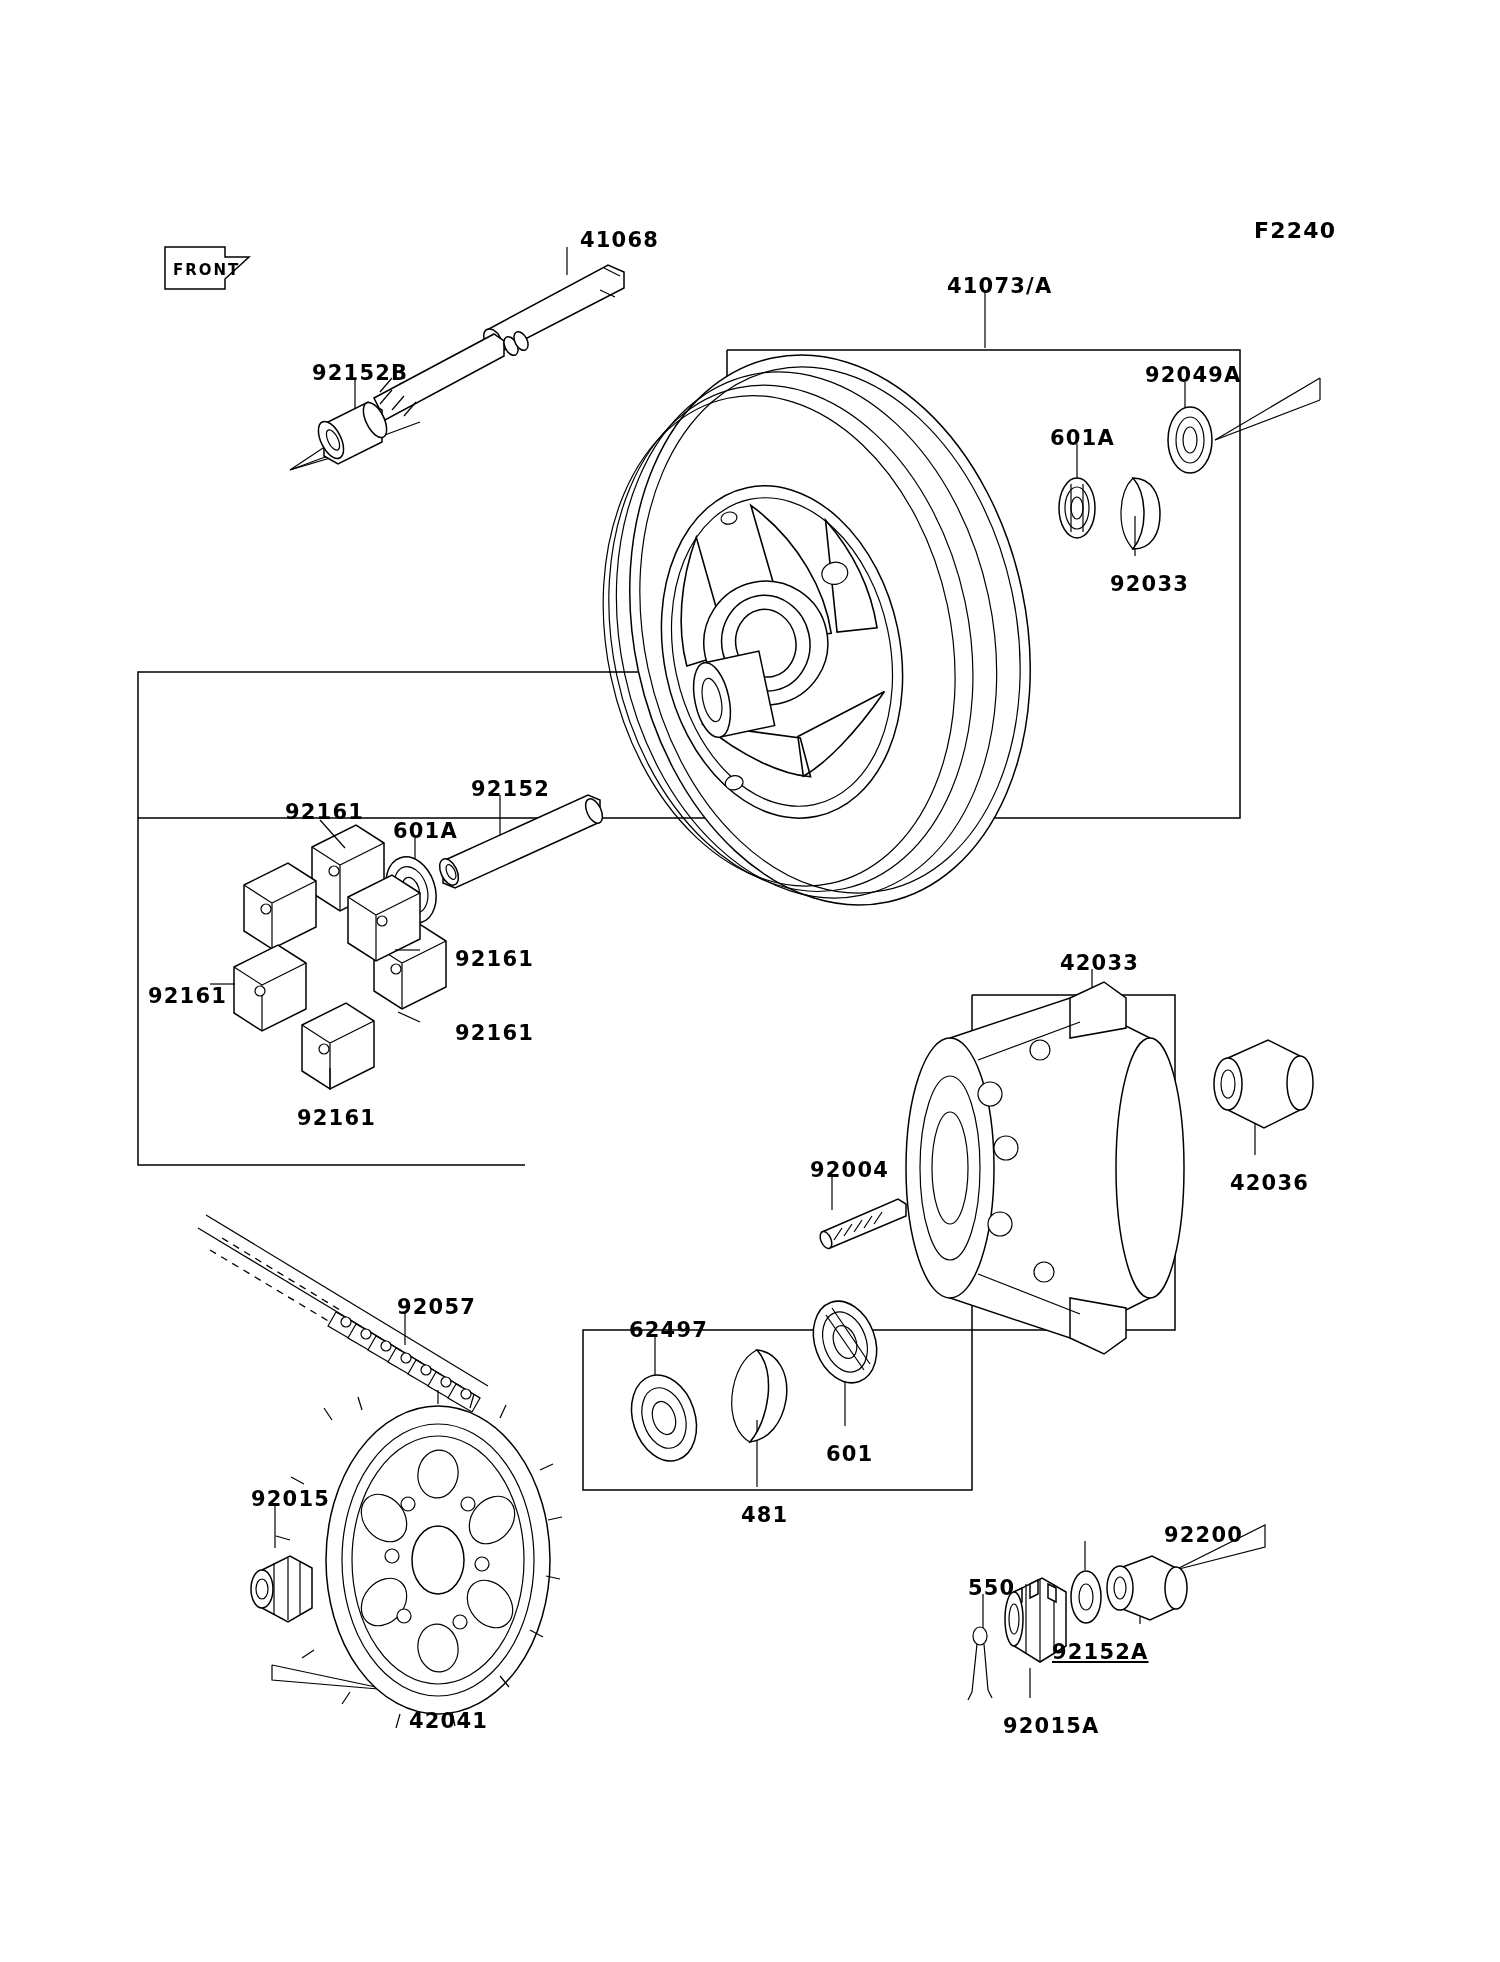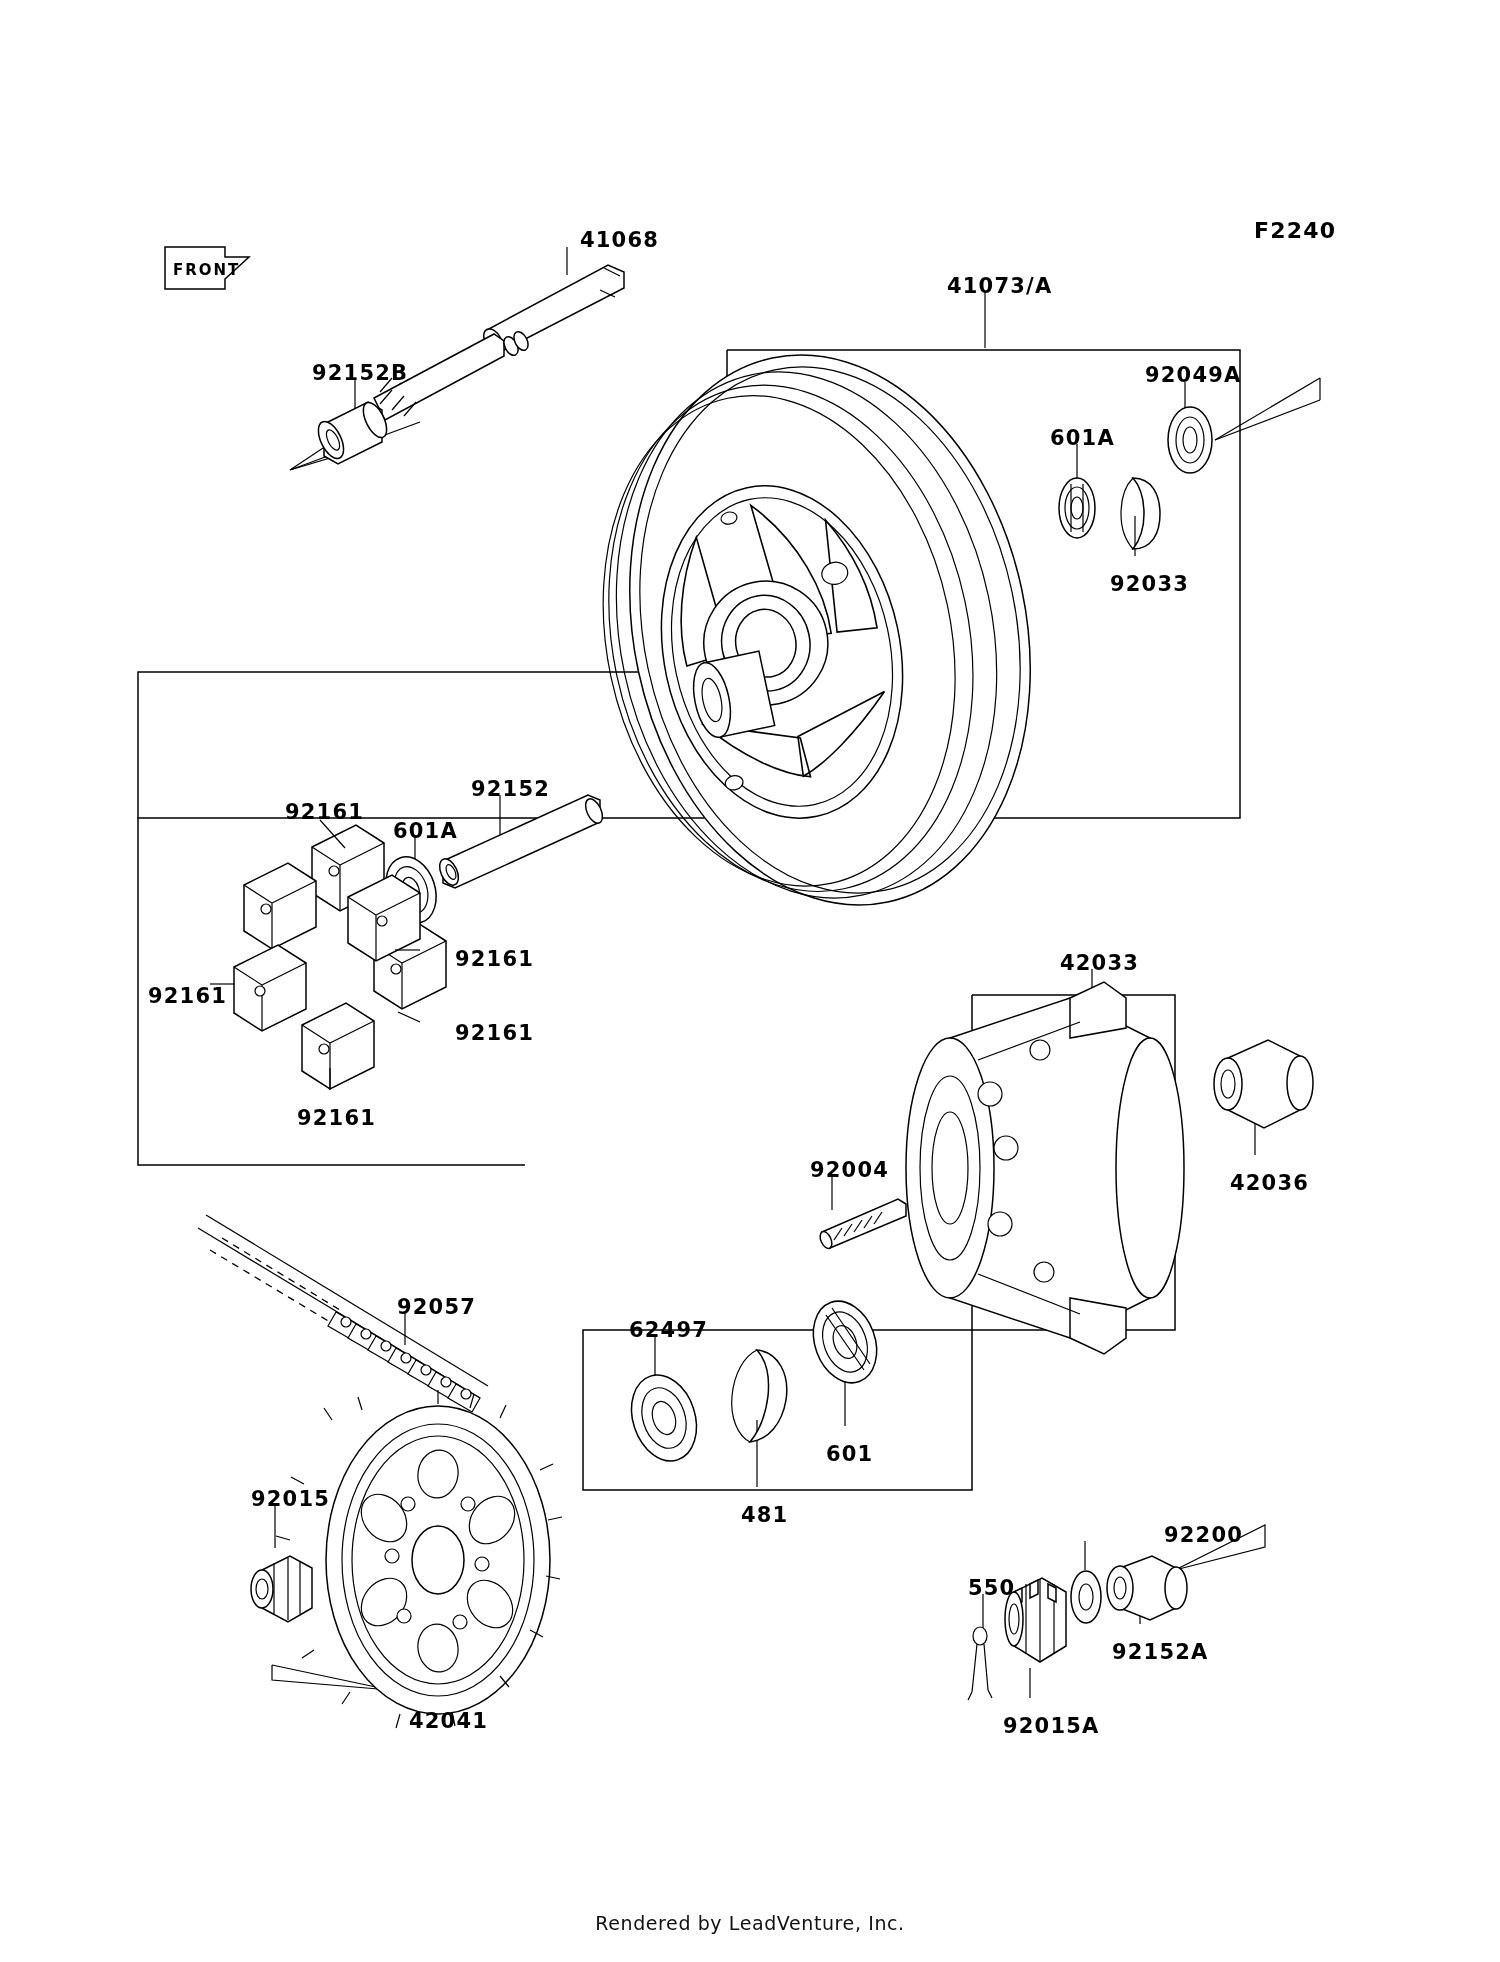--- a/index.html
+++ b/index.html
@@ -444,20 +444,19 @@
       <div class="label" style="left: 1060px; top: 951px;">42033</div>
       <div class="label" style="left: 810px; top: 1158px;">92004</div>
       <div class="label" style="left: 1230px; top: 1171px;">42036</div>
       <div class="label" style="left: 397px; top: 1295px;">92057</div>
       <div class="label" style="left: 629px; top: 1318px;">62497</div>
       <div class="label" style="left: 826px; top: 1442px;">601</div>
       <div class="label" style="left: 741px; top: 1503px;">481</div>
       <div class="label" style="left: 251px; top: 1487px;">92015</div>
       <div class="label" style="left: 1120px; top: 1523px; margin-left: 44px;">92200</div>
       <div class="label" style="left: 968px; top: 1576px; text-align: center;">550</div>
-      <div class="label" style="left: 1112px; top: 1640px;">92152A</div>
+      <div class="label" style="left: 1052px; top: 1640px; text-decoration: underline;">92152A</div>
       <div class="label" style="left: 1003px; top: 1714px;">92015A</div>
       <div class="label" style="left: 409px; top: 1709px;">42041</div>
     </div>
 
-  <div class="footer">Rendered by LeadVenture, Inc.</div>
 
 </div>
 
 </body></html>

